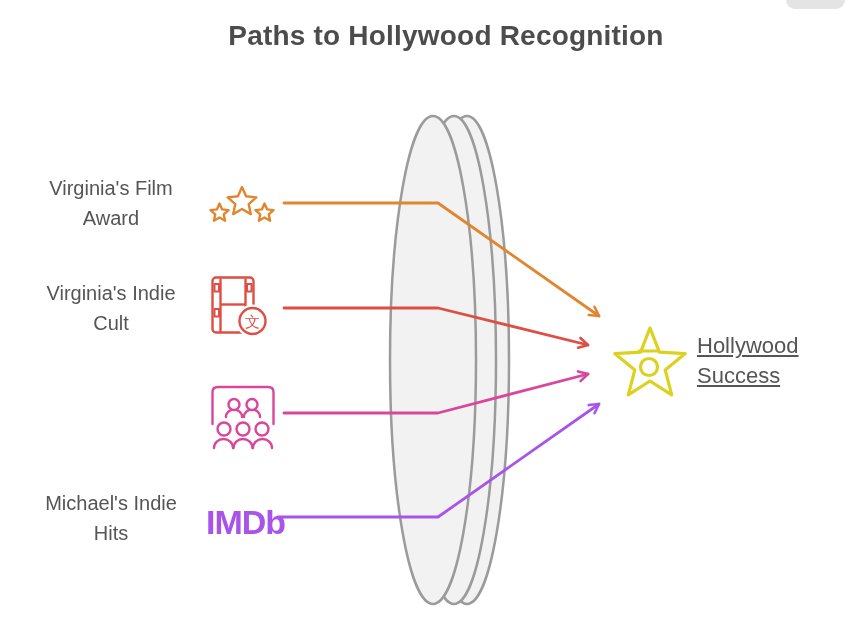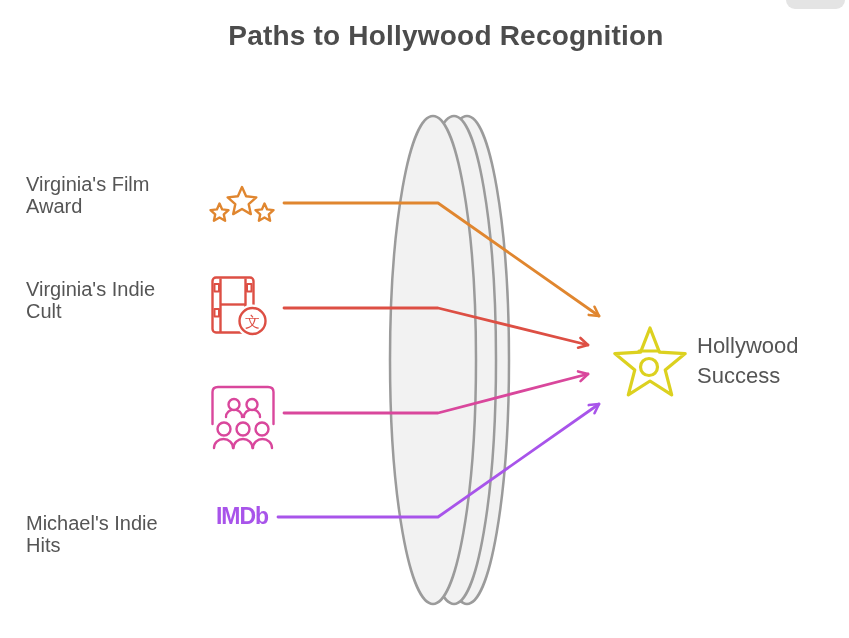--- a/index.html
+++ b/index.html
@@ -5,34 +5,34 @@
   html,body{margin:0;padding:0;background:#fff;}
   .canvas{
     position:relative;width:849px;height:638px;background:#ffffff;
     font-family:"Liberation Sans", sans-serif;overflow:hidden;
   }
   .title{
     position:absolute;top:20px;left:43px;right:0;text-align:center;
     font-size:28px;font-weight:bold;color:#4c4c4c;letter-spacing:0.2px;
   }
   .src-label{
-    position:absolute;left:26px;width:170px;text-align:left;
-    font-size:20px;line-height:22px;color:#555555;
+    position:absolute;left:26px;width:170px;text-align:center;
+    font-size:20px;line-height:30px;color:#555555;
   }
   .src-label.r1{top:173px;}
   .src-label.r2{top:278px;}
   .src-label.r3{top:383px;}
-  .src-label.r4{top:488px;margin-top:24px;}
+  .src-label.r4{top:488px;}
   .imdb{
     position:absolute;left:206px;top:503px;width:72px;text-align:center;
-    font-size:23px;font-weight:700;color:#a854ea;letter-spacing:-1px;
+    font-size:34px;font-weight:700;color:#a854ea;letter-spacing:-1px;
   }
   .target-label{
     position:absolute;left:697px;top:331px;width:140px;
-    font-size:22px;line-height:30px;color:#555555;
+    font-size:22px;line-height:30px;color:#555555;text-decoration:underline;
   }
   .top-pill{
     position:absolute;left:786px;top:0;width:59px;height:9px;
     background:#e4e4e4;border-radius:0 0 9px 9px;
   }
   svg.layer{position:absolute;left:0;top:0;}
 </style>
 </head>
 <body>
 

